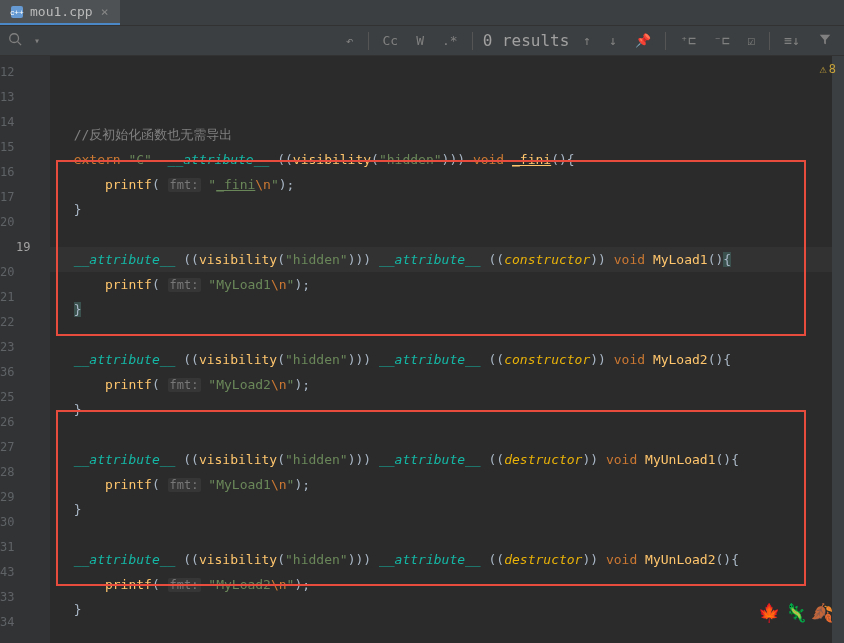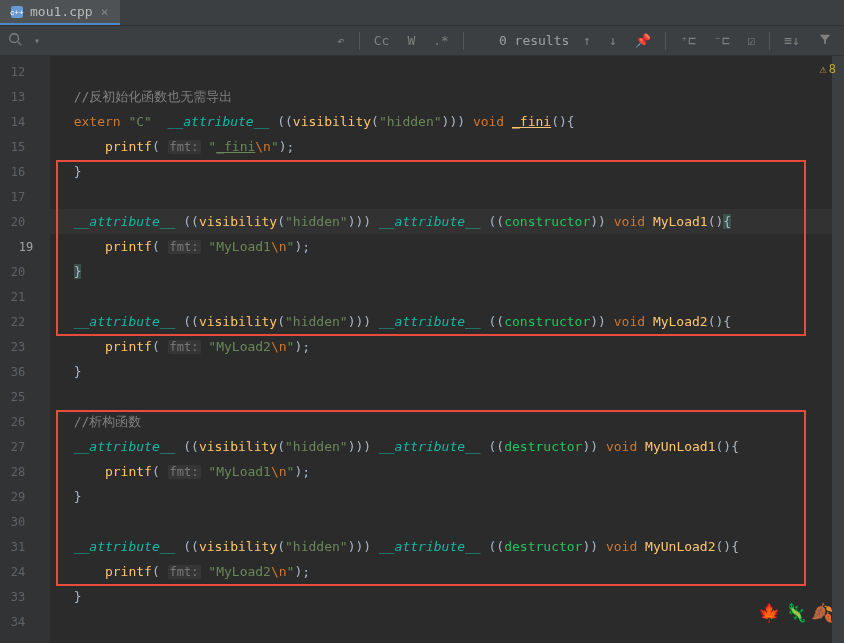--- a/index.html
+++ b/index.html
@@ -67,55 +67,55 @@
 }
 .search-tools > * {
   cursor: pointer;
 }
 .tool-btn {
   padding: 2px 4px;
   color: #808080;
 }
 .results-text {
   color: #a0a0a0;
-  font-size: 13px;
-  margin-left: 25px;
+  font-size: 16px;
 }
 .divider {
   width: 1px;
   height: 18px;
   background: #555;
 }
 .editor-area {
   display: flex;
   height: calc(100% - 56px);
   position: relative;
 }
 .gutter {
   width: 50px;
   background: #313335;
   padding-top: 4px;
   flex-shrink: 0;
 }
 .line-num {
   height: 25px;
   line-height: 25px;
-  text-align: center;
+  text-align: left;
   padding-right: 14px;
   color: #606366;
   font-size: 12px;
 }
 .line-num.current {
   color: #a4a3a3;
   margin-left: 16px;
 }
 .code-area {
   flex: 1;
-  padding-top: 3px;
+  padding-top: 22px;
   position: relative;
+  margin-top: 19px;
 }
 .code-line {
   height: 25px;
   line-height: 25px;
   white-space: pre;
   padding-left: 8px;
   position: relative;
 }
 .code-line.current-line {
   background: #323232;
@@ -138,21 +138,21 @@
   height: 176px;
   border: 2px solid #e74c3c;
   pointer-events: none;
   z-index: 5;
 }
 
 .cm { color: #808080; } 
 .kw { color: #cc7832; } 
 .st { color: #6a8759; } 
 .fn { color: #ffc66d; } 
-.fni { color: #22c55e; } 
+.fni { color: #eab308; font-style: italic; } 
 .fnu { color: #ffc66d; text-decoration: underline; } 
 .hint { color: #787878; background: rgba(120,120,120,0.15); padding: 0 2px; border-radius: 2px; font-size: 12px;}
 .pn { color: #a9b7c6; } 
 .at { color: #14b8a6; font-style: italic;} 
 .esc { color: #cc7832; } 
 .brace-hl { background: #3b514d; }
 .warning-badge {
   position: absolute;
   top: 62px;
   right: 8px;
@@ -255,41 +255,40 @@
     <div class="line-num">22</div>
     <div class="line-num">23</div>
     <div class="line-num">36</div>
     <div class="line-num">25</div>
     <div class="line-num">26</div>
     <div class="line-num">27</div>
     <div class="line-num">28</div>
     <div class="line-num">29</div>
     <div class="line-num">30</div>
     <div class="line-num">31</div>
-    <div class="line-num">24</div>
+    <div class="line-num">43</div>
     <div class="line-num">33</div>
     <div class="line-num">34</div>
   </div>
 
   <div class="code-area">
     <div class="code-line"></div>
     <div class="code-line">  <span class="cm">//反初始化函数也无需导出</span></div>
     <div class="code-line">  <span class="kw">extern</span> <span class="st">"C"</span>  <span class="at">__attribute__</span> <span class="pn">((</span><span class="fn">visibility</span><span class="pn">(</span><span class="st">"hidden"</span><span class="pn">)))</span> <span class="kw">void</span> <span class="fnu">_fini</span><span class="pn">(){</span></div>
     <div class="code-line">      <span class="fn">printf</span><span class="pn">( </span><span class="hint">fmt:</span> <span class="st">"</span><span class="st" style="text-decoration:underline">_fini</span><span class="esc">\n</span><span class="st">"</span><span class="pn">);</span></div>
     <div class="code-line">  <span class="pn">}</span></div>
     <div class="code-line"></div>
     <div class="code-line current-line">  <span class="at">__attribute__</span> <span class="pn">((</span><span class="fn">visibility</span><span class="pn">(</span><span class="st">"hidden"</span><span class="pn">)))</span> <span class="at">__attribute__</span> <span class="pn">((</span><span class="fni">constructor</span><span class="pn">))</span> <span class="kw">void</span> <span class="fn">MyLoad1</span><span class="pn">()</span><span class="pn brace-hl">{</span></div>
     <div class="code-line">      <span class="fn">printf</span><span class="pn">( </span><span class="hint">fmt:</span> <span class="st">"MyLoad1</span><span class="esc">\n</span><span class="st">"</span><span class="pn">);</span></div>
     <div class="code-line">  <span class="pn brace-hl">}</span></div>
     <div class="code-line"></div>
     <div class="code-line">  <span class="at">__attribute__</span> <span class="pn">((</span><span class="fn">visibility</span><span class="pn">(</span><span class="st">"hidden"</span><span class="pn">)))</span> <span class="at">__attribute__</span> <span class="pn">((</span><span class="fni">constructor</span><span class="pn">))</span> <span class="kw">void</span> <span class="fn">MyLoad2</span><span class="pn">(){</span></div>
     <div class="code-line">      <span class="fn">printf</span><span class="pn">( </span><span class="hint">fmt:</span> <span class="st">"MyLoad2</span><span class="esc">\n</span><span class="st">"</span><span class="pn">);</span></div>
     <div class="code-line">  <span class="pn">}</span></div>
     <div class="code-line"></div>
-    <div class="code-line">  <span class="cm">//析构函数</span></div>
     <div class="code-line">  <span class="at">__attribute__</span> <span class="pn">((</span><span class="fn">visibility</span><span class="pn">(</span><span class="st">"hidden"</span><span class="pn">)))</span> <span class="at">__attribute__</span> <span class="pn">((</span><span class="fni">destructor</span><span class="pn">))</span> <span class="kw">void</span> <span class="fn">MyUnLoad1</span><span class="pn">(){</span></div>
     <div class="code-line">      <span class="fn">printf</span><span class="pn">( </span><span class="hint">fmt:</span> <span class="st">"MyLoad1</span><span class="esc">\n</span><span class="st">"</span><span class="pn">);</span></div>
     <div class="code-line">  <span class="pn">}</span></div>
     <div class="code-line"></div>
     <div class="code-line">  <span class="at">__attribute__</span> <span class="pn">((</span><span class="fn">visibility</span><span class="pn">(</span><span class="st">"hidden"</span><span class="pn">)))</span> <span class="at">__attribute__</span> <span class="pn">((</span><span class="fni">destructor</span><span class="pn">))</span> <span class="kw">void</span> <span class="fn">MyUnLoad2</span><span class="pn">(){</span></div>
     <div class="code-line">      <span class="fn">printf</span><span class="pn">( </span><span class="hint">fmt:</span> <span class="st">"MyLoad2</span><span class="esc">\n</span><span class="st">"</span><span class="pn">);</span></div>
     <div class="code-line">  <span class="pn">}</span></div>
   </div>
 </div>
 

